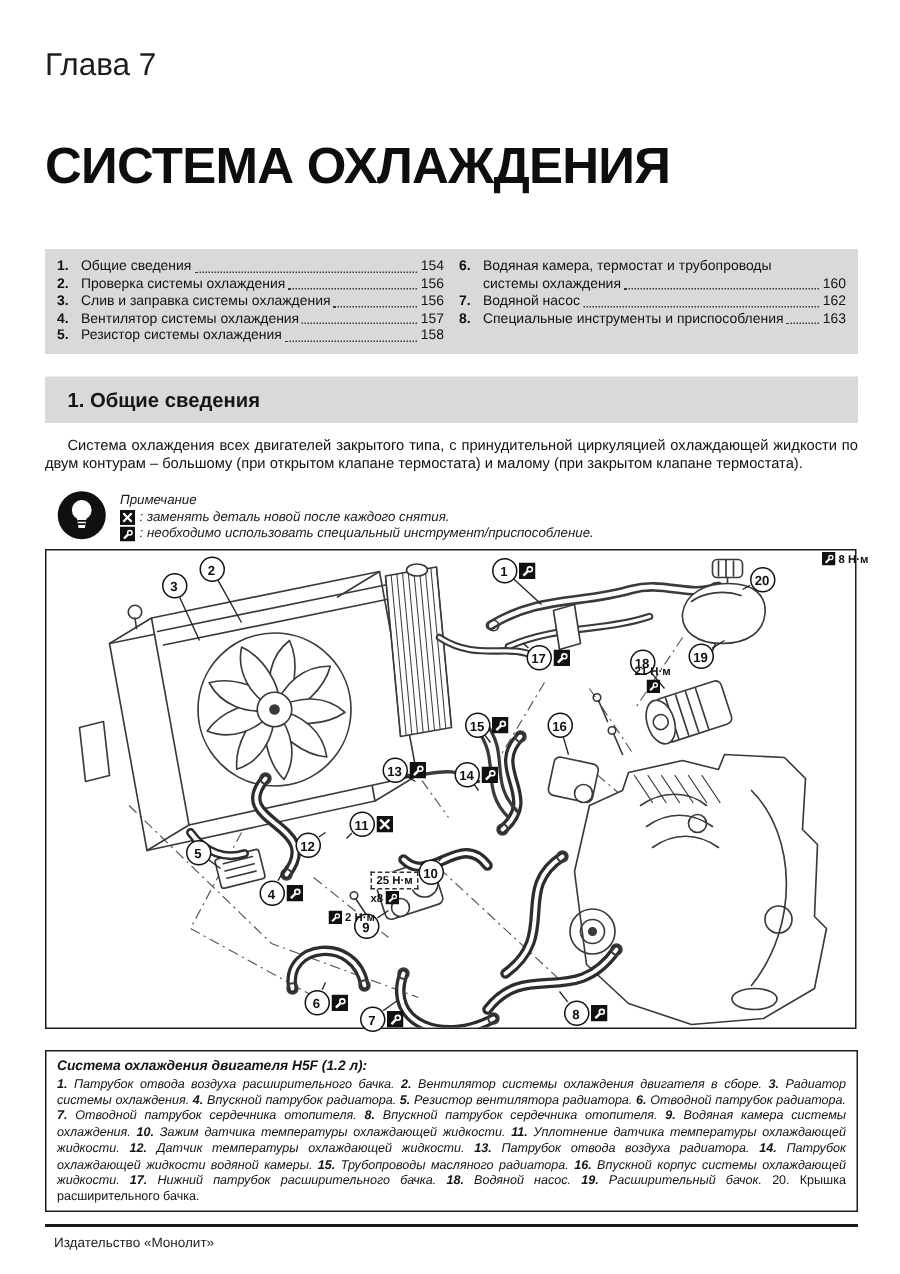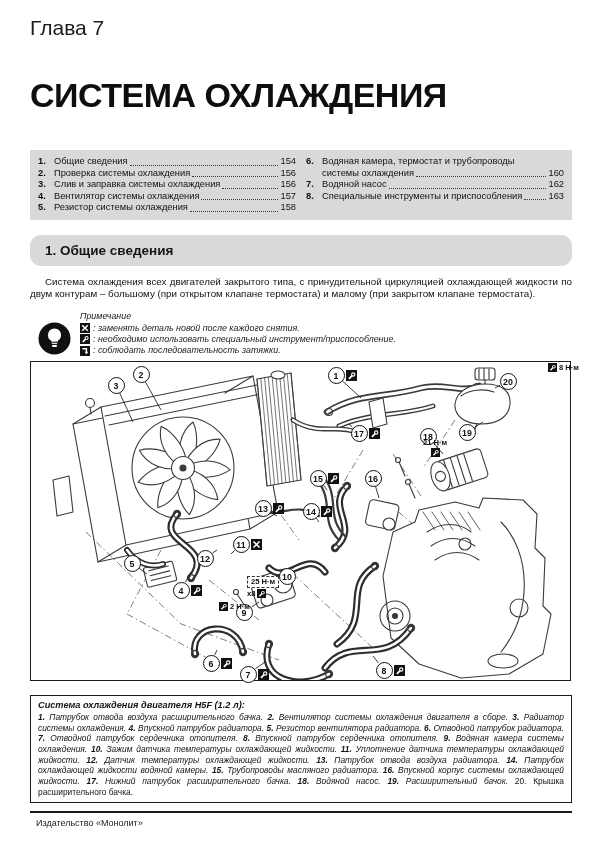--- a/index.html
+++ b/index.html
@@ -1,29 +1,29 @@
 <!DOCTYPE html>
 <html><head>
 <meta charset="utf-8">
 <style>
   html,body{margin:0;padding:0;background:#fff;width:600px;height:849px;overflow:hidden;}
   body{font-family:"Liberation Sans",sans-serif;color:#111;}
   .page{width:600px;height:849px;position:relative;}
   .content{margin:0 28px 0 30px;width:542px;}
-  .chapter{padding-top:16px;font-size:21px;line-height:24px;color:#1c1c1c;}
+  .chapter{padding-top:32px;font-size:21px;line-height:24px;color:#1c1c1c;}
   .title{margin-top:37px;font-size:34px;line-height:36px;font-weight:800;letter-spacing:-.5px;color:#0e0e0e;}
   .toc{margin-top:37px;background:#d9d9d9;padding:6px 8px 6px 8px;display:flex;gap:10px;}
   .toc-col{width:50%;font-size:9.3px;line-height:11.6px;}
   .toc-row{display:flex;align-items:flex-end;}
   .toc-num{font-weight:bold;width:16px;flex:none;}
   .toc-ind{width:16px;flex:none;}
   .toc-lbl{flex:none;max-width:78%;}
   .toc-dots{flex:1;border-bottom:1.4px dotted #3a3a3a;margin:0 2px 2px 2px;min-width:6px;}
   .toc-pg{flex:none;text-align:right;}
-  .section-bar{margin-top:15px;height:31px;background:#d9d9d9;line-height:31px;padding-left:15px;font-size:13.5px;font-weight:bold;color:#161616;border-radius:11px;}
+  .section-bar{margin-top:15px;height:31px;background:#d9d9d9;line-height:31px;padding-left:15px;font-size:13.5px;font-weight:bold;color:#161616;}
   .intro{margin-top:10px;font-size:9.8px;line-height:11.7px;text-align:justify;}
   .intro p{margin:0;text-indent:15px;}
   .note{margin-top:11px;display:flex;align-items:flex-end;}
   .note-badge{flex:none;margin-left:7px;width:35px;height:35px;}
   .note-body{margin-left:8px;font-style:italic;font-size:8.9px;line-height:11.2px;color:#1a1a1a;}
   .note-title{margin-top:1px;}
   .note-item{display:flex;align-items:center;gap:3px;}
   .note-item svg{flex:none;display:block;}
   .figure{margin-top:5px;position:relative;width:539px;height:318px;border:1.5px solid #1d1d1d;}
   .figure svg.art{position:absolute;left:0;top:0;}
@@ -142,28 +142,20 @@
             </div>
             <div class="note-item">
               <svg width="10" height="10" viewBox="0 0 9 9">
                 <rect width="9" height="9" fill="#111"></rect>
                 <path d="M2.4,7.2 L5,4.6" stroke="#fff" stroke-width="1.4"></path>
                 <circle cx="5.9" cy="3.7" r="1.8" fill="#fff"></circle>
                 <circle cx="5.9" cy="3.7" r="0.9" fill="#111"></circle>
               </svg>
               <span>: необходимо использовать специальный инструмент/приспособление.</span>
             </div>
-            <div class="note-item">
-              <svg width="10" height="10" viewBox="0 0 9 9">
-                <rect width="9" height="9" fill="#111"></rect>
-                <path d="M2.2,2.5 H5.8 V5.4" stroke="#fff" stroke-width="1.2" fill="none"></path>
-                <path d="M4.2,5.2 H7.4 L5.8,7.6 Z" fill="#fff"></path>
-              </svg>
-              <span>: соблюдать последовательность затяжки.</span>
-            </div>
           </div>
       </div>
     </div>
 
     <div class="figure" id="figure-box">
       <svg class="art" width="539" height="318" viewBox="0 0 539 318">
         <g stroke="#5a5a5a" stroke-width="0.8" fill="none" stroke-dasharray="7 3 1.5 3">
           <path d="M55,170 L150,262 L248,298"></path>
           <path d="M225,118 L268,178"></path>
           <path d="M332,88 L302,138"></path>

